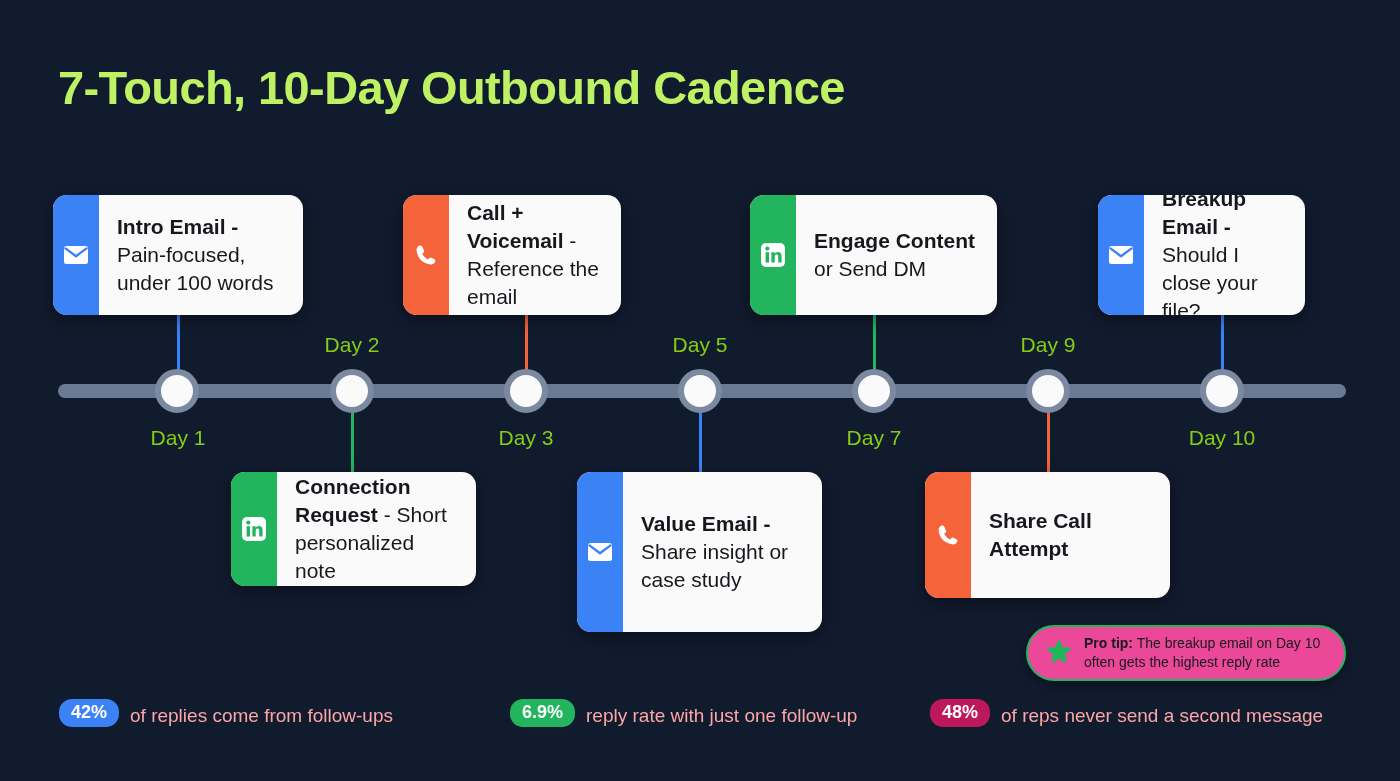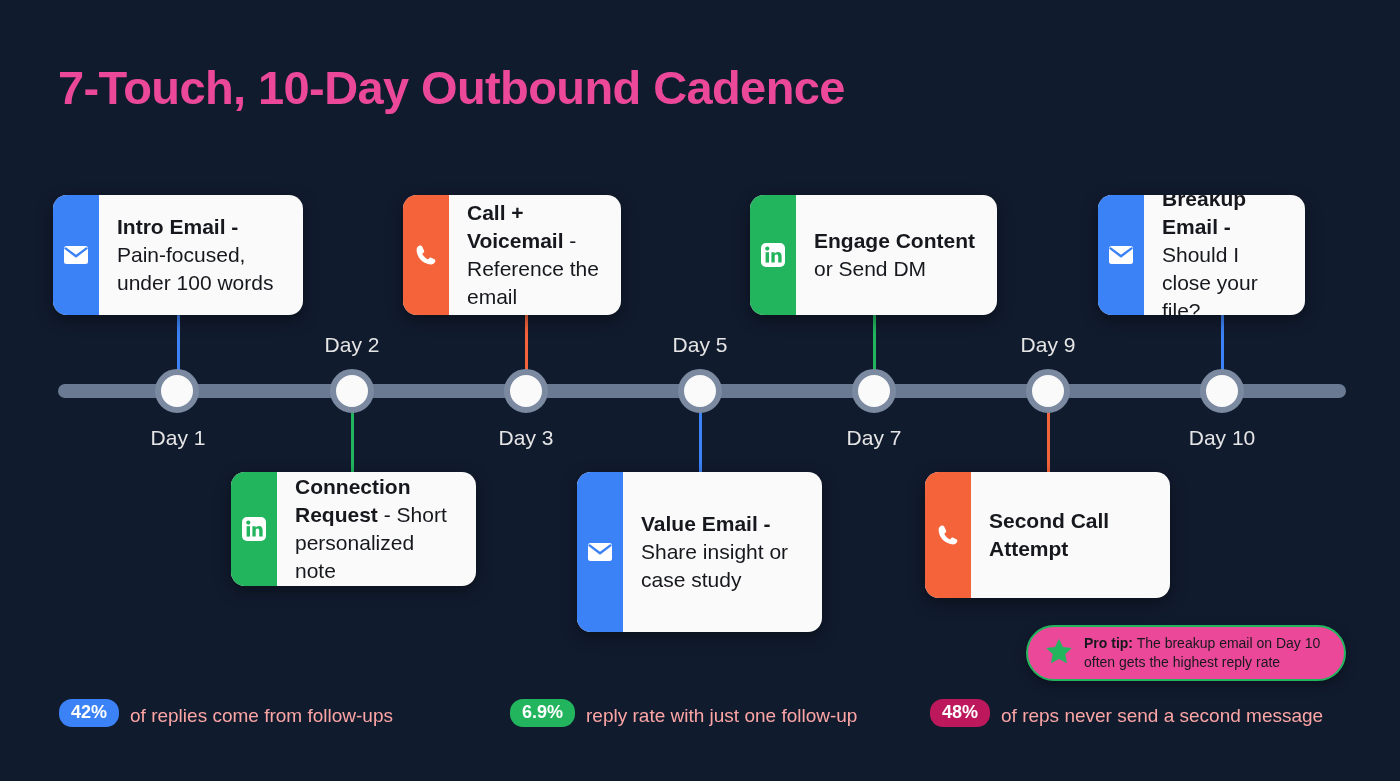--- a/index.html
+++ b/index.html
@@ -25,21 +25,21 @@
   }
 
   
   .title {
     position: absolute;
     left: 58px;
     top: 60px;
     font-size: 47px;
     font-weight: bold;
     letter-spacing: -0.6px;
-    color: #ec4899;
+    color: #bef264;
     white-space: nowrap;
   }
 
   
   .timeline-bar {
     position: absolute;
     left: 58px;
     top: 384px;
     width: 1288px;
     height: 14px;
@@ -54,21 +54,21 @@
     border-radius: 50%;
     background: #FAFAFA;
     border: 6px solid #7B8AA1;
     top: 369px;
     transform: translateX(-22px);
   }
 
   .day-label {
     position: absolute;
     font-size: 21px;
-    color: #e5e5e5;
+    color: #84cc16;
     white-space: nowrap;
     transform: translateX(-50%);
   }
 
   .connector {
     position: absolute;
     width: 3px;
   }
 
   
@@ -278,21 +278,21 @@
   </div>
 
   <div class="card" style="left:925px; top:472px; width:245px; height:126px;">
     <div class="card-icon" style="background:#F4633A;">
       <svg class="icon-svg" width="24" height="24" viewBox="0 0 24 24">
         <path d="M6.2 2.6 C4.6 2.6 2.6 4.6 2.6 6.6 c0 8 6.8 14.8 14.8 14.8 2 0 4-2 4-3.6 0-0.7-0.4-1.2-1-1.5 l-3.1-1.5 c-0.8-0.4-1.7-0.2-2.2 0.5 l-1.0 1.3 c-2.5-1.3-4.6-3.4-5.9-5.9 l1.3-1.0 c0.7-0.5 0.9-1.4 0.5-2.2 L8.5 4.2 C8.2 3.1 7.2 2.6 6.2 2.6 Z" fill="#FFFFFF"></path>
       </svg>
     </div>
     <div class="card-body">
       <span class="txt">
-        <b>Second Call Attempt</b><span></span>
+        <b>Share Call Attempt</b><span></span>
       </span>
     </div>
   </div>
 
   <div class="protip">
     <span class="protip-star">
       <svg width="30" height="29" viewBox="0 0 30 29">
         <path d="M15 1.8 L18.9 10.0 L27.8 11.1 L21.3 17.3 L23.0 26.2 L15 21.9 L7.0 26.2 L8.7 17.3 L2.2 11.1 L11.1 10.0 Z" fill="#22B55E"></path>
       </svg>
     </span>

